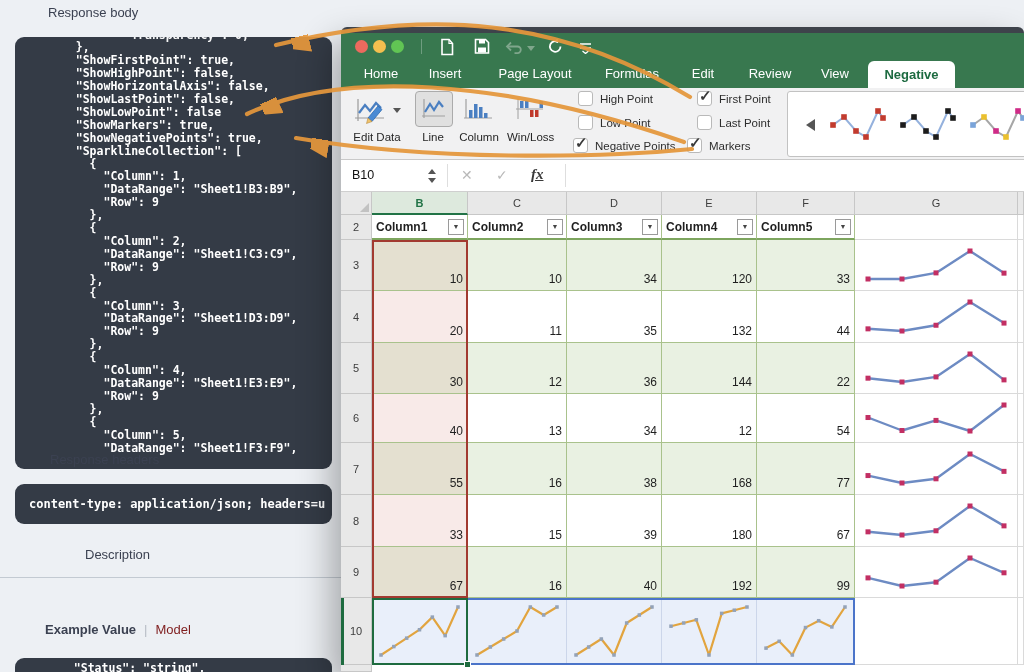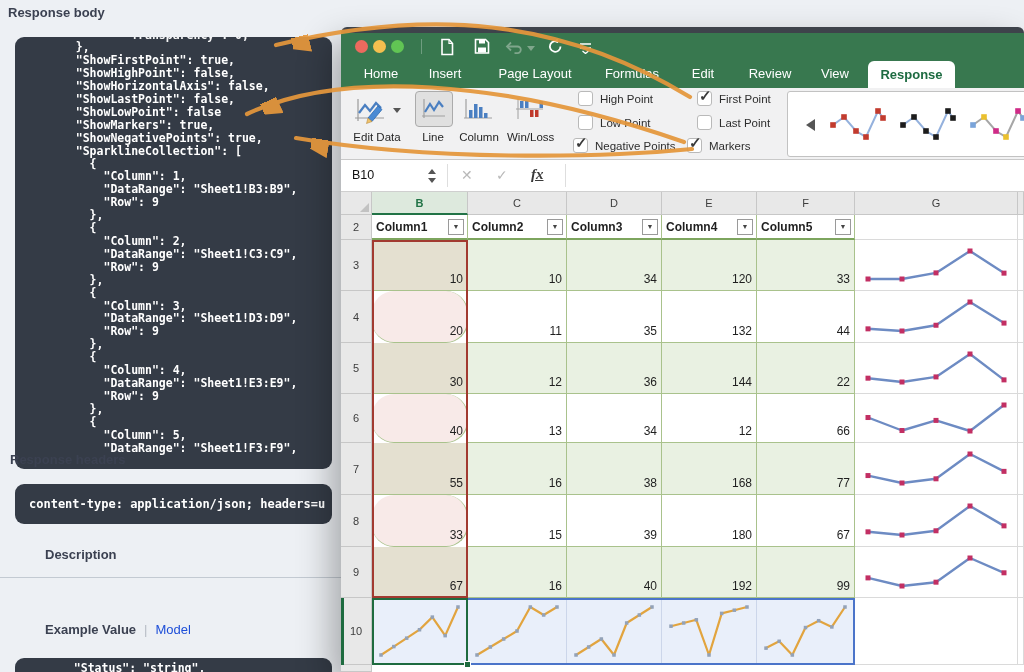--- a/index.html
+++ b/index.html
@@ -1,34 +1,34 @@
 <!DOCTYPE html>
 <html><head>
 <meta charset="utf-8">
 <style>
   html,body{margin:0;padding:0;}
   .stage{position:relative;width:1024px;height:672px;background:#edf0f4;overflow:hidden;
          font-family:"Liberation Sans",sans-serif;}
   .abs{position:absolute;}
   
-  .doc-label{position:absolute;font-weight:bold;font-size:13px;color:#3b4151;}
+  .doc-label{position:absolute;font-weight:normal;font-size:13px;color:#3b4151;margin-left:40px;}
   .codeblock{position:absolute;background:#343b46;border-radius:9px;color:#ffffff;
              font-family:"DejaVu Sans Mono",monospace;font-weight:bold;font-size:11.5px;
              overflow:hidden;box-sizing:border-box;}
   #main-json{left:15px;top:25px;width:317px;height:432px;padding:0 0 0 40px;line-height:12.9px;}
   #main-json .ln:first-child{margin-top:-8px;opacity:.95;}
   #resp-headers{left:15px;top:472px;width:317px;height:40px;padding:13px 0 0 14px;font-size:12px;}
   #example-json{left:15px;top:646px;width:317px;height:26px;padding:4px 0 0 45px;
                 line-height:13px;border-radius:9px 9px 0 0;}
   .ln{white-space:pre;}
   .doc-divider{position:absolute;left:0;top:577px;width:345px;height:1px;background:#c3cad2;}
   .doc-tabs{position:absolute;left:45px;top:622px;font-size:13px;color:#3b4151;}
   .doc-tabs .tab-bold{font-weight:bold;margin-top:40px;}
   .doc-tabs .tab-sep{color:#b6bcc4;margin:0 8px;}
-  .doc-tabs .tab-dim{color:#1d4ed8;}
+  .doc-tabs .tab-dim{color:#7f1d1d;}
   
   .xl{position:absolute;left:341px;top:27px;width:683px;height:645px;background:#d946ef;
       border-radius:10px 10px 0 0;box-shadow:-10px 14px 34px rgba(0,0,0,.30);}
   .chrome{height:6px;background:#3e434b;border-radius:10px 10px 0 0;}
   .titlebar{position:relative;height:27px;background:#38784f;}
   .light{position:absolute;top:7px;width:13px;height:13px;border-radius:50%;}
   .tb-sep{position:absolute;left:80px;top:6px;width:1px;height:15px;background:rgba(255,255,255,.28);}
   .tb-ic{position:absolute;top:5px;}
   .tabrow{position:relative;height:28px;background:#38784f;}
   .rtab{position:absolute;top:0;height:28px;line-height:28px;color:#fff;font-size:13px;
@@ -76,21 +76,21 @@
       border-left:9px solid transparent;border-bottom:9px solid #c2c2c2;}
   .th{background:#fff;border-right:1px solid #a9c28c;border-bottom:2px solid #7da55e;
       font-weight:bold;display:flex;align-items:center;padding-left:4px;}
   .filterbtn{position:absolute;right:3px;top:50%;transform:translateY(-50%);width:16px;height:16px;
       border:1px solid #9a9a9a;background:#fff;box-sizing:border-box;display:flex;
       align-items:center;justify-content:center;font-size:7px;color:#444;}
   .dc{border-right:1px solid #a9c28c;border-bottom:1px solid #a9c28c;display:flex;
       align-items:flex-end;justify-content:flex-end;padding:0 4px 4px 0;}
   .band{background:#e9f1e2;}
   .bg-tan{background:#e4e0d0;}
-  .bg-pink{background:#f8eae8;border-radius:22px;}
+  .bg-pink{background:#f8eae8;}
   .gc{background:#fff;border-right:1px solid #dadada;border-bottom:1px solid #dadada;}
   .s10{background:#e9effa;border-right:1px solid #ccd6ea;}
   .ovl{position:absolute;pointer-events:none;box-sizing:border-box;}
   
   .arrows{position:absolute;left:0;top:0;width:1024px;height:672px;pointer-events:none;z-index:60;}
   .arrow{fill:none;stroke-width:4.2px;stroke-linecap:round;opacity:.93;}
 </style>
 </head>
 <body>
 
@@ -147,21 +147,21 @@
     </div>
 
     <div class="tabrow">
       <span class="rtab" style="left:40px;">Home</span>
       <span class="rtab" style="left:104px;">Insert</span>
       <span class="rtab" style="left:194px;">Page Layout</span>
       <span class="rtab" style="left:291px;">Formulas</span>
       <span class="rtab" style="left:362px;">Edit</span>
       <span class="rtab" style="left:429px;">Review</span>
       <span class="rtab" style="left:494px;">View</span>
-      <span class="rtab-active">Response</span>
+      <span class="rtab-active">Negative</span>
     </div>
 
     <div class="ribbon">
 
       <div>
         <svg class="abs" style="left:12px;top:8px;" width="36" height="30">
           <path d="M5 3 V25 M2 22 H31" stroke="#9b9b9b" stroke-width="1.2" fill="none"></path>
           <path d="M6 17 L12 9 L17 15 L23 7 L28 12" stroke="#4a7fc1" stroke-width="2.3" fill="none"></path>
           <path d="M15 22 L25 10 L29 13.5 L19 25.5 z" fill="#4a8ad4" stroke="#2f6cb3" stroke-width="0.8"></path>
           <path d="M15 22 L13.5 27.5 L19 25.5 z" fill="#f0c36d" stroke="#b98c3c" stroke-width="0.6"></path>
@@ -325,21 +325,21 @@
             <rect x="44.5" y="36.5" width="5" height="5" fill="#c22f63"></rect>
             <rect x="78.5" y="31.409090909090907" width="5" height="5" fill="#c22f63"></rect>
             <rect x="112.5" y="8.5" width="5" height="5" fill="#c22f63"></rect>
             <rect x="146.5" y="34.378787878787875" width="5" height="5" fill="#c22f63"></rect>
           </svg></div>
         <div class="c gc" style="left: 677px; top: 151px; width: 6px; height: 51px;"></div>
         <div class="c dc bg-pink" style="left: 31px; top: 202px; width: 96px; height: 49px;">40</div>
         <div class="c dc" style="left: 127px; top: 202px; width: 99px; height: 49px;">13</div>
         <div class="c dc" style="left: 226px; top: 202px; width: 95px; height: 49px;">34</div>
         <div class="c dc" style="left: 321px; top: 202px; width: 95px; height: 49px;">12</div>
-        <div class="c dc" style="left: 416px; top: 202px; width: 98px; height: 49px;">66</div>
+        <div class="c dc" style="left: 416px; top: 202px; width: 98px; height: 49px;">54</div>
         <div class="c gc" style="left: 514px; top: 202px; width: 163px; height: 49px;"><svg width="162" height="48">
             <polyline points="13.0,23.5 47.0,36.5 81.0,26.4 115.0,37.0 149.0,11.0" fill="none" stroke="#6d8bc3" stroke-width="2.4" stroke-linejoin="round"></polyline>
             <rect x="10.5" y="21.01851851851852" width="5" height="5" fill="#c22f63"></rect>
             <rect x="44.5" y="34.01851851851852" width="5" height="5" fill="#c22f63"></rect>
             <rect x="78.5" y="23.90740740740741" width="5" height="5" fill="#c22f63"></rect>
             <rect x="112.5" y="34.5" width="5" height="5" fill="#c22f63"></rect>
             <rect x="146.5" y="8.5" width="5" height="5" fill="#c22f63"></rect>
           </svg></div>
         <div class="c gc" style="left: 677px; top: 202px; width: 6px; height: 49px;"></div>
         <div class="c dc bg-tan" style="left: 31px; top: 251px; width: 96px; height: 52px;">55</div>

